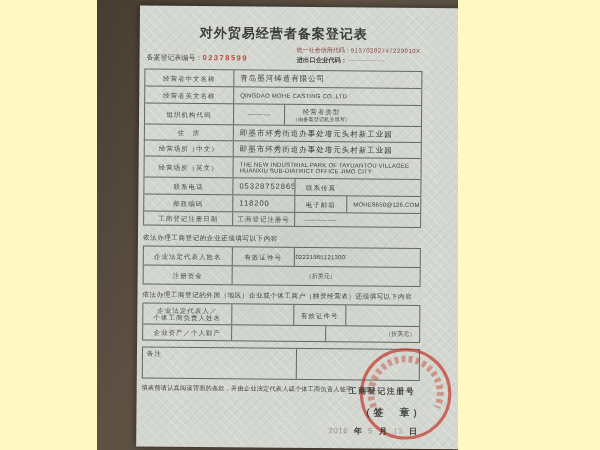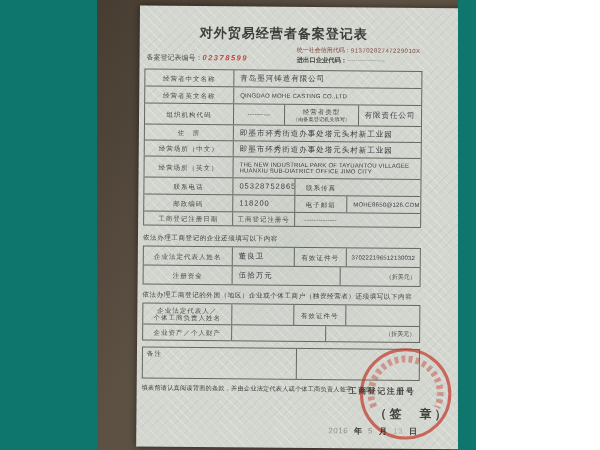--- a/index.html
+++ b/index.html
@@ -1,17 +1,17 @@
 <!DOCTYPE html>
 <html><head>
 <meta charset="utf-8">
 <style>
   html,body{margin:0;padding:0;}
   body{width:600px;height:450px;background:#ffffff;font-family:"Liberation Sans", sans-serif;overflow:hidden;}
-  .canvas{position:relative;width:476px;height:450px;background:#0f766e;overflow:hidden;}
+  .canvas{position:relative;width:600px;height:450px;background:#fef9c3;overflow:hidden;}
 
   
   .photo{position:absolute;left:97px;top:0;width:361px;height:450px;background:#5d5144;
          background-image:linear-gradient(120deg, rgba(30,22,14,.35), rgba(0,0,0,0) 40%),
                           linear-gradient(300deg, rgba(30,22,14,.25), rgba(0,0,0,0) 45%);
          overflow:hidden;}
 
   
   .paper{position:absolute;left:43px;top:7px;width:334px;height:441px;
          background-color:#d4d6d0;
@@ -21,21 +21,21 @@
            repeating-linear-gradient(135deg, rgba(140,150,142,.10) 0 1px, rgba(0,0,0,0) 1px 7px);
          transform:rotate(.5deg);transform-origin:50% 0;
          box-shadow:0 0 7px rgba(0,0,0,.55);}
 
   .content{position:absolute;left:5px;top:0;width:278px;}
 
   .title{margin-top:18px;text-align:center;font-size:13px;font-weight:bold;letter-spacing:1px;color:#3a3d3a;}
 
   .meta{display:flex;justify-content:space-between;align-items:flex-end;margin-top:3px;padding:0 2px;}
   .meta-left{font-size:7px;color:#4b4e4a;white-space:nowrap;}
-  .form-no{color:#c14538;font-weight:bold;letter-spacing:1.5px;font-size:7.5px;font-style:italic;}
+  .form-no{color:#c14538;font-weight:bold;letter-spacing:1.5px;font-size:7.5px;}
   .meta-right{font-size:6px;line-height:1.5;white-space:nowrap;}
   .credit-line{color:#7c453c;}
   .credit-line .v{letter-spacing:.5px;}
   .ie-line{color:#3d4039;font-weight:bold;font-size:6.3px;}
   .ie-line .v{color:#8a8d86;font-weight:normal;}
 
   .tbl{border:1px solid #63685f;margin-top:6px;}
   .row{display:grid;border-top:1px solid #63685f;}
   .row:first-child{border-top:none;}
   .cell{border-left:1px solid #63685f;display:flex;flex-direction:column;align-items:center;justify-content:center;
@@ -57,21 +57,21 @@
   .gremark{grid-template-columns:153px 1fr;}
 
   .h13{min-height:13px;} .h15{min-height:15px;} .h16{min-height:16px;}
   .h18{min-height:18px;} .h20{min-height:20px;} .h30{min-height:30px;}
 
   .note{margin-top:8px;font-size:6.5px;color:#3b3e39;letter-spacing:.6px;white-space:nowrap;}
   .remark-cell{align-items:flex-start;justify-content:flex-start;text-align:left;padding:2px 4px;}
   .footnote{margin-top:5px;font-size:6.2px;color:#3e413c;letter-spacing:.2px;white-space:nowrap;}
 
   .agency{position:absolute;left:212px;top:378px;font-size:8px;font-weight:bold;color:#3f423e;letter-spacing:1.5px;white-space:nowrap;}
-  .sign{position:absolute;left:224px;top:398px;font-size:12px;font-weight:bold;color:#3f423e;letter-spacing:3px;white-space:nowrap;margin-left:14px;}
+  .sign{position:absolute;left:224px;top:398px;font-size:10px;font-weight:bold;color:#3f423e;letter-spacing:3px;white-space:nowrap;}
   .seal{position:absolute;left:221px;top:338px;width:96px;height:96px;}
 
   .dateline{position:absolute;left:188px;top:418px;font-size:8px;color:#2f322e;white-space:nowrap;}
   .dateline .stamp{color:#8d9089;letter-spacing:.5px;margin:0 4px;}
   .dateline .unit{font-weight:bold;color:#33362f;margin:0 2px;}
   .dateline .day{color:#a7aaa2;}
 </style>
 </head>
 <body>
 
@@ -105,21 +105,20 @@
             <div class="cell lab">经营者英文名称</div>
             <div class="cell val val-l val-en">QINGDAO MOHE CASTING CO.,LTD</div>
           </div>
           <div class="row g3a h20">
             <div class="cell lab">组织机构代码</div>
             <div class="cell val dash">----------</div>
             <div class="cell lab">
               <span>经营者类型</span>
               <span class="sub">（由备案登记机关填写）</span>
             </div>
-            <div class="cell val">有限责任公司</div>
           </div>
           <div class="row g2 h15">
             <div class="cell lab">住　所</div>
             <div class="cell val val-l">即墨市环秀街道办事处塔元头村新工业园</div>
           </div>
           <div class="row g2 h15">
             <div class="cell lab">经营场所（中文）</div>
             <div class="cell val val-l">即墨市环秀街道办事处塔元头村新工业园</div>
           </div>
           <div class="row g2 h20">
@@ -142,27 +141,25 @@
             <div class="cell lab">工商登记注册号</div>
             <div class="cell val dash">--------------</div>
           </div>
         </div>
 
         <div class="note">依法办理工商登记的企业还须填写以下内容</div>
 
         <div class="tbl" style="margin-top:3px;">
           <div class="row g4 h18">
             <div class="cell lab">企业法定代表人姓名</div>
-            <div class="cell val val-l">董良卫</div>
             <div class="cell lab">有效证件号</div>
             <div class="cell val val-en">370222196512130032</div>
           </div>
           <div class="row g3b h18">
             <div class="cell lab">注册资金</div>
-            <div class="cell val val-l">伍拾万元</div>
             <div class="cell usd">（折美元）</div>
           </div>
         </div>
 
         <div class="note" style="margin-top:6px;">依法办理工商登记的外国（地区）企业或个体工商户（独资经营者）还须填写以下内容</div>
 
         <div class="tbl" style="margin-top:3px;">
           <div class="row g4 h20">
             <div class="cell lab">
               <span>企业法定代表人／</span>

